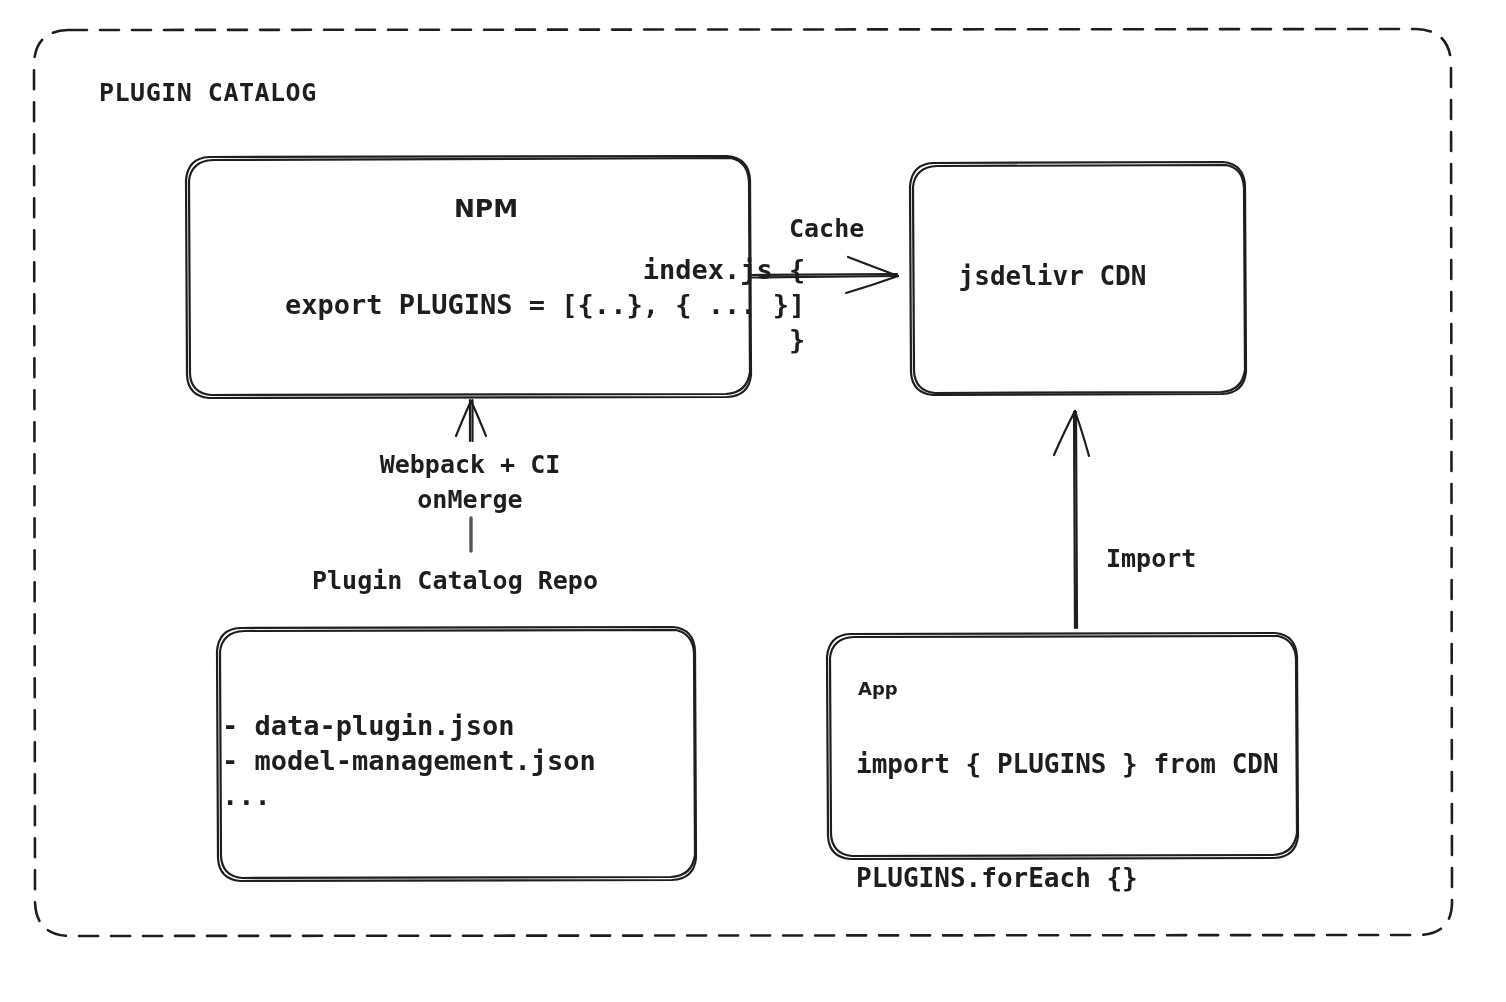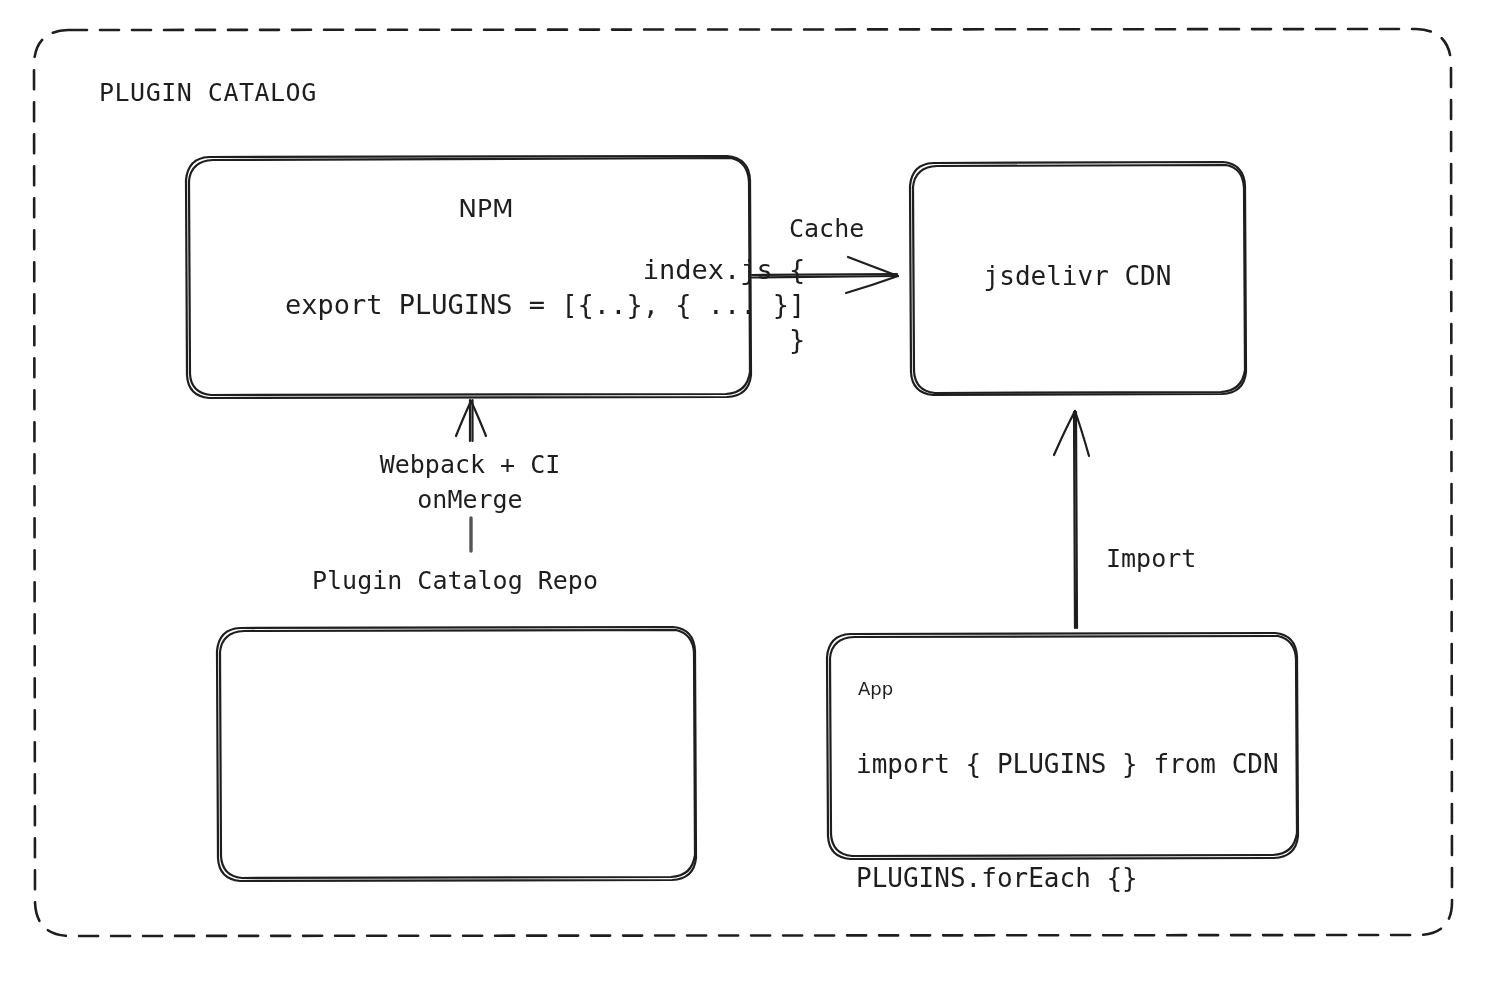--- a/index.html
+++ b/index.html
@@ -8,20 +8,21 @@
     background: #ffffff;
   }
   #canvas {
     position: relative;
     width: 1506px;
     height: 1002px;
     background: #ffffff;
     overflow: hidden;
     font-family: "DejaVu Sans Mono", "Liberation Mono", monospace;
     color: #1e1e1e;
+    font-weight: bold;
   }
   svg.layer {
     position: absolute;
     left: 0;
     top: 0;
     width: 1506px;
     height: 1002px;
     pointer-events: none;
   }
   .txt {
@@ -52,21 +53,21 @@
     font-size: 25px;
   }
   #npm-code {
     left: 220px;
     top: 252px;
     font-size: 27px;
     line-height: 35px;
     text-align: right;
   }
   #cdn-title {
-    left: 910px;
+    left: 885px;
     top: 263px;
     width: 335px;
     font-size: 26px;
   }
   #cache-label {
     left: 789px;
     top: 216px;
     font-size: 25px;
   }
   #import-label {
@@ -174,20 +175,23 @@
 
   <div class="txt mono" id="cache-label">Cache</div>
 
   <div class="txt mono" id="import-label">Import</div>
 
   <div class="txt mono center" id="build-label">Webpack + CI
 onMerge</div>
 
   <div class="txt mono center" id="repo-label">Plugin Catalog Repo</div>
 
+  <div class="txt mono" id="repo-list">- data-plugin.json
+- model-management.json
+...</div>
 
   <div class="txt sans" id="app-title">App</div>
 
   <div class="txt mono" id="app-code">import { PLUGINS } from CDN
 
 PLUGINS.forEach {}</div>
 
 </div>
 
 </body></html>

